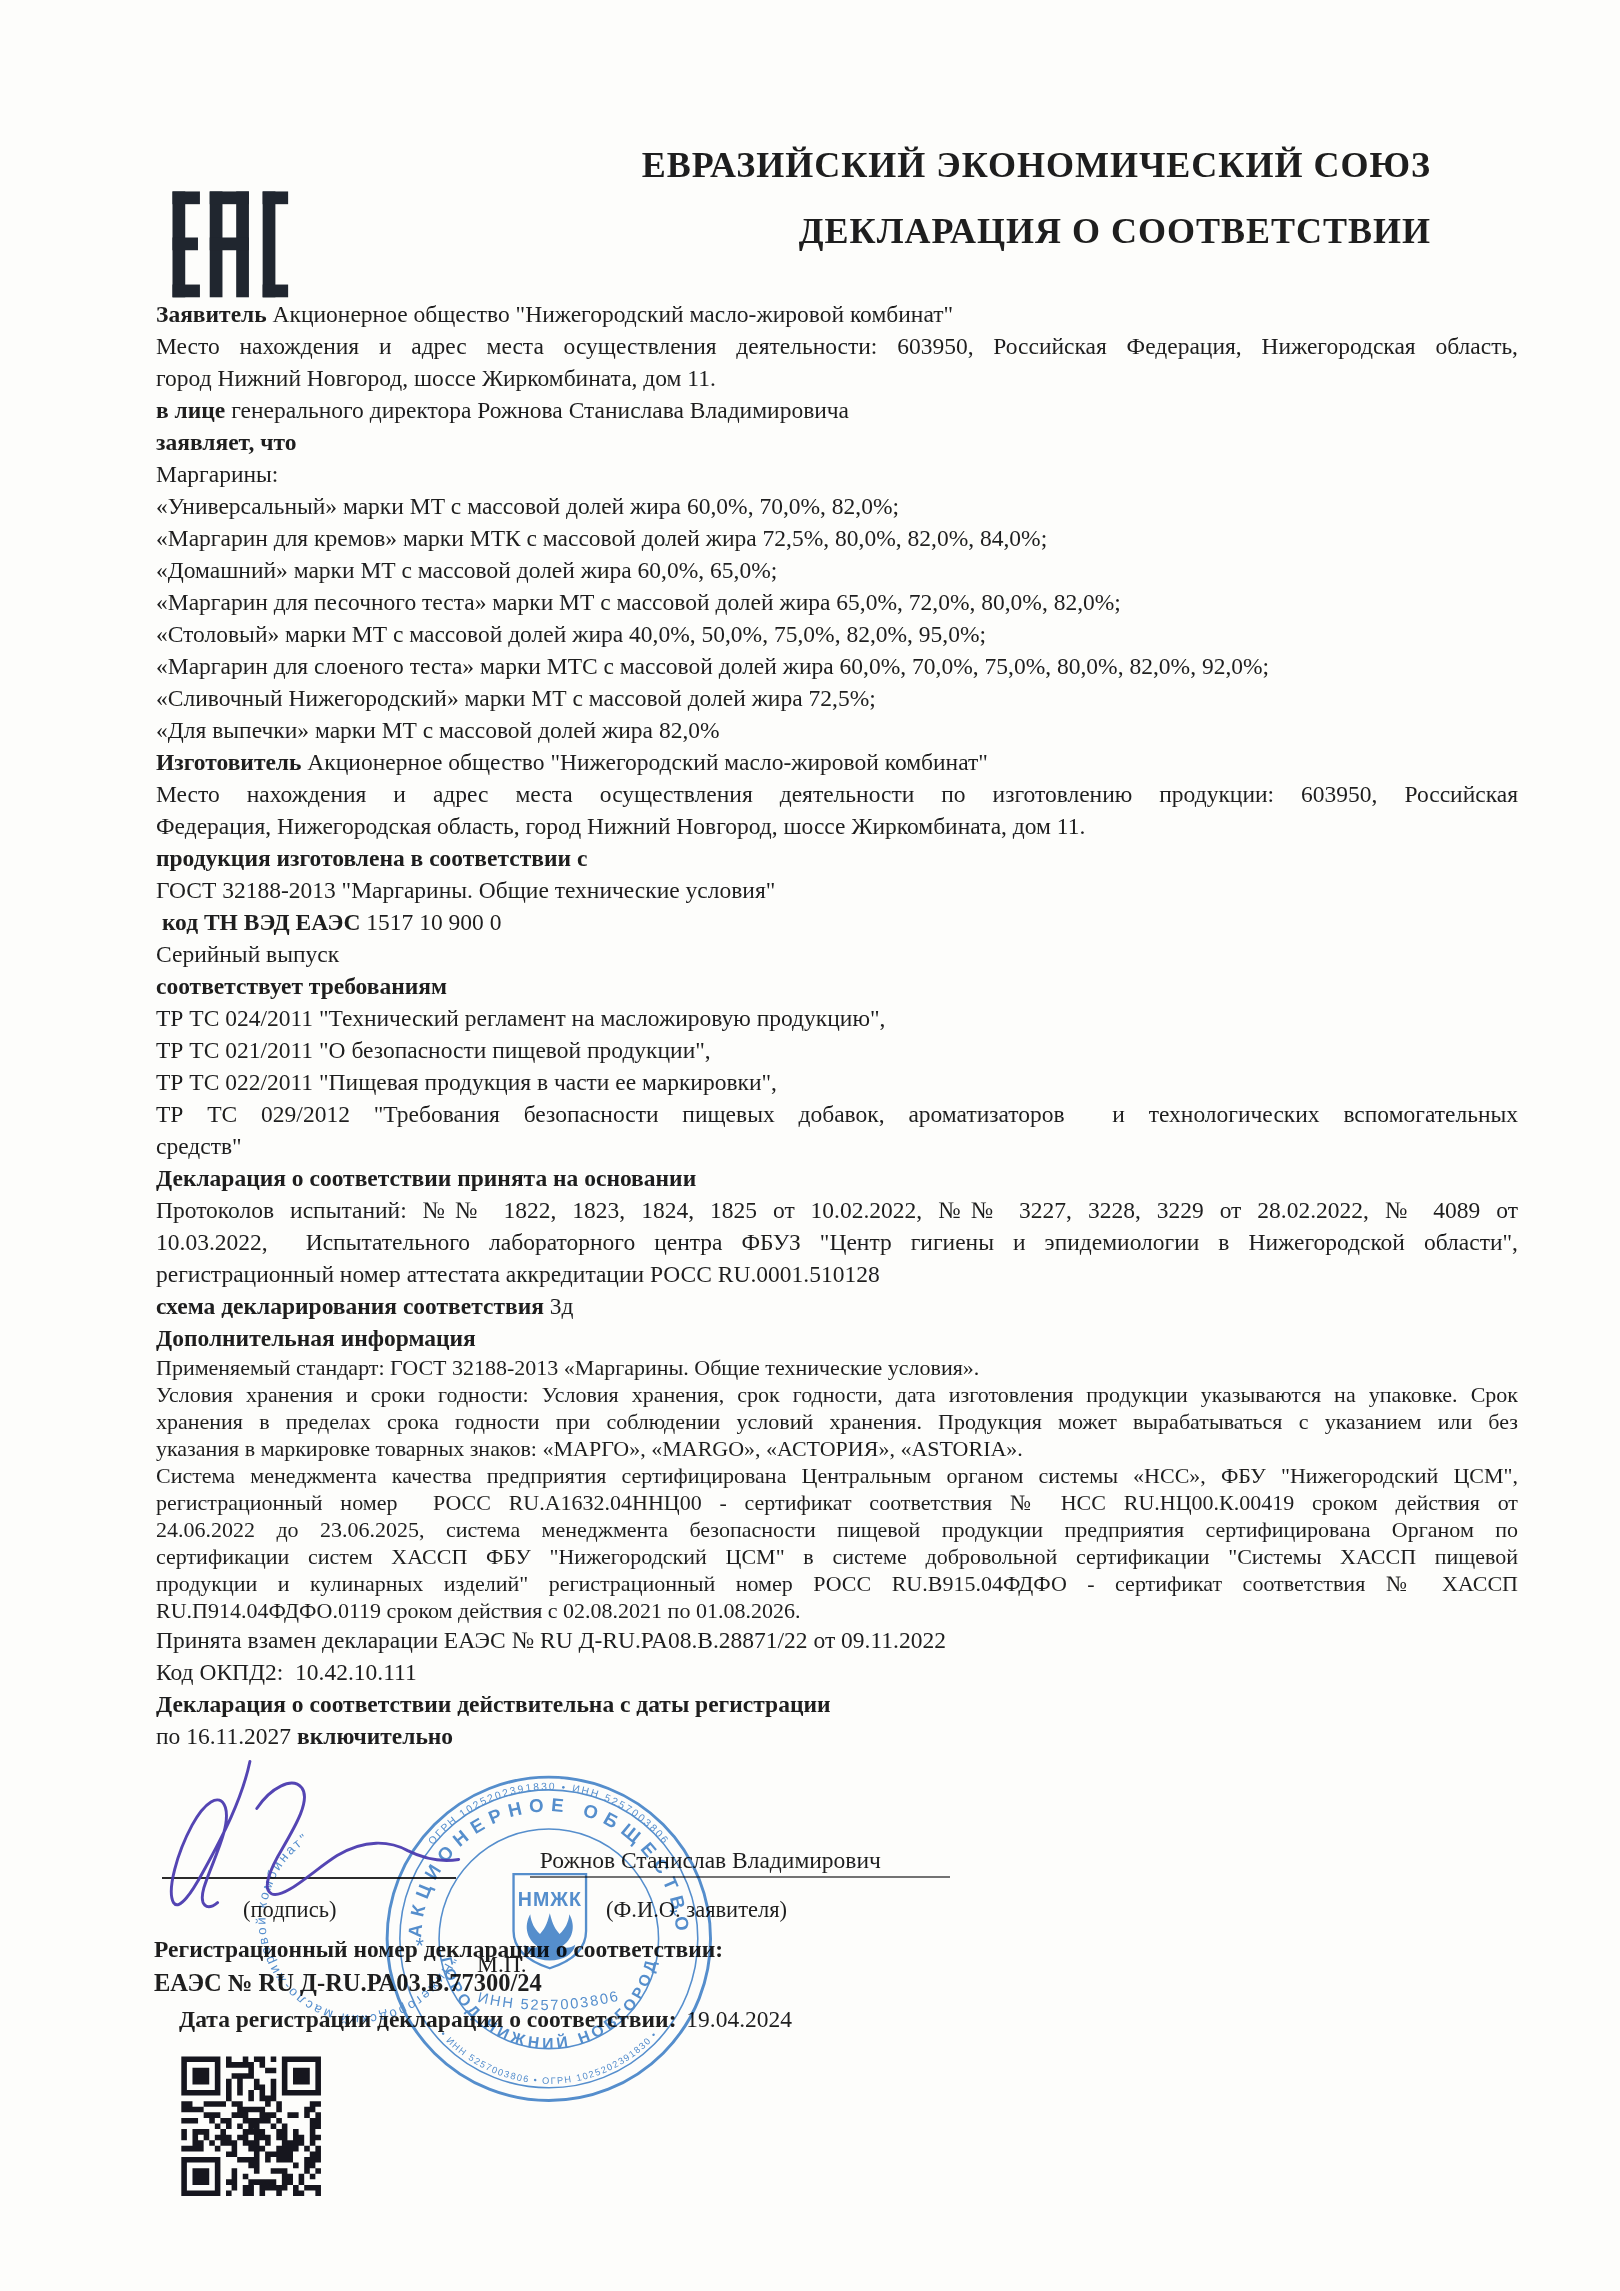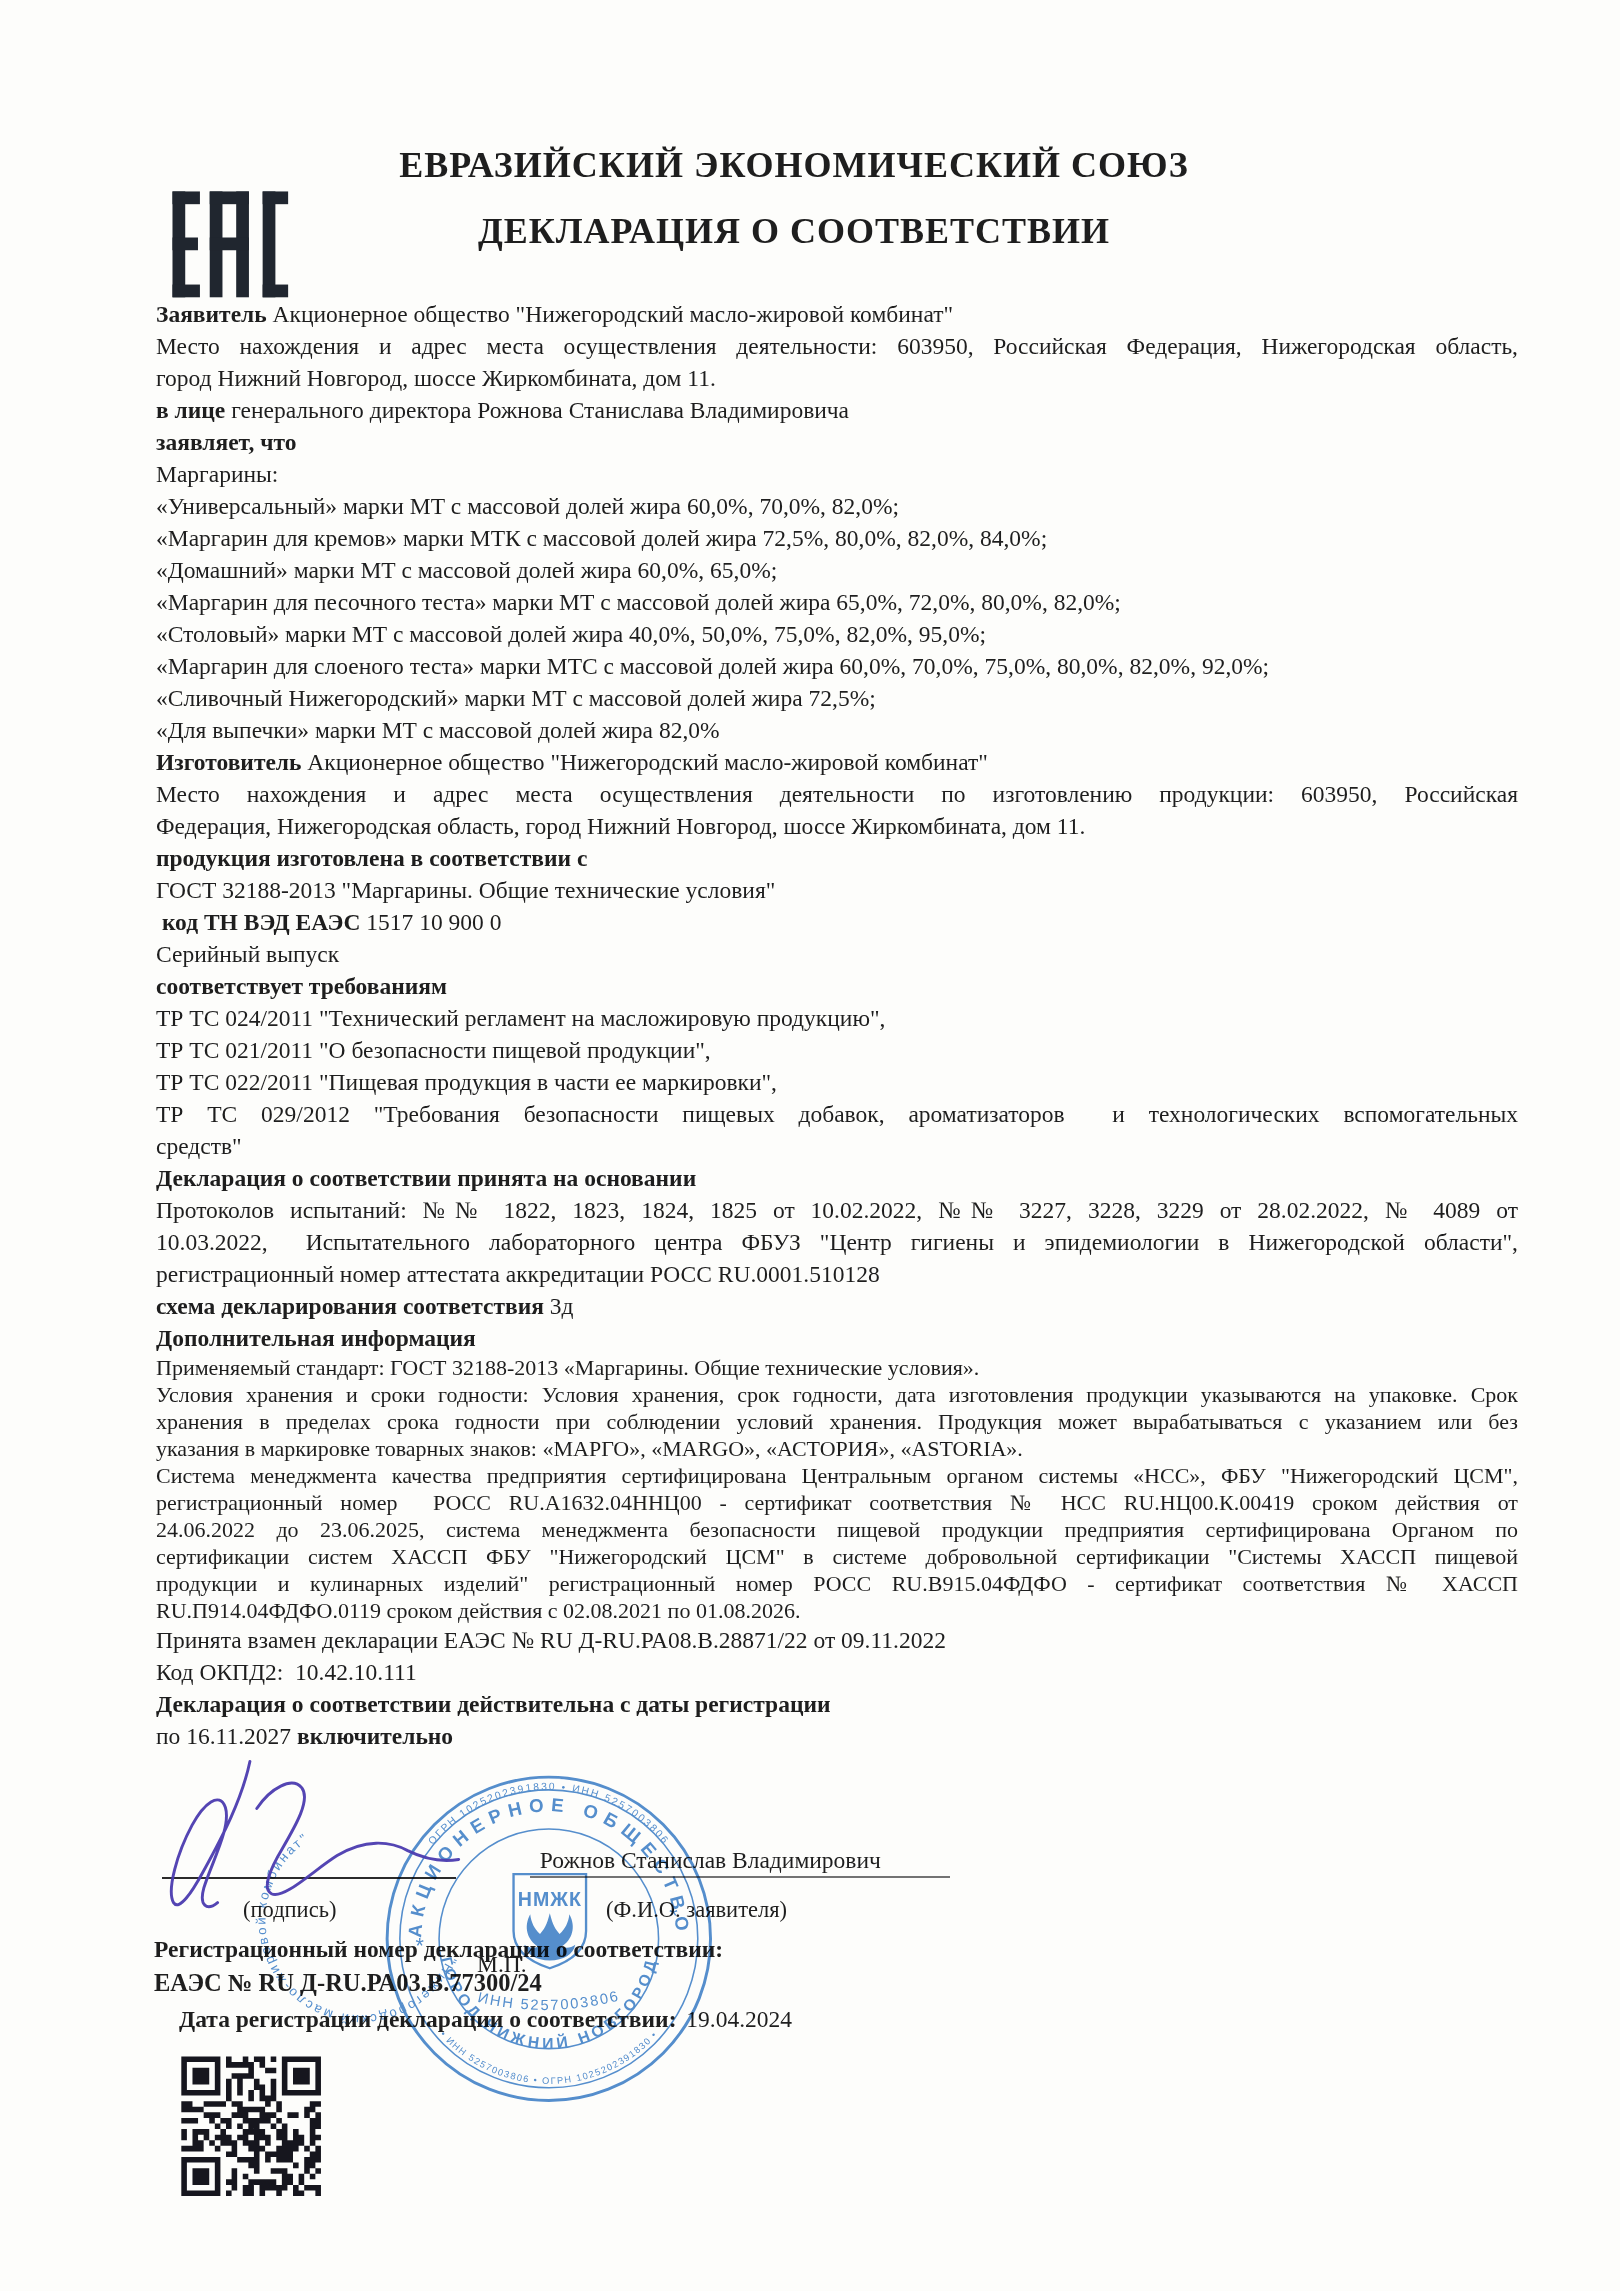--- a/index.html
+++ b/index.html
@@ -1,21 +1,21 @@
 <!DOCTYPE html>
 <html><head>
 <meta charset="utf-8">
 <style>
   html,body { margin:0; padding:0; background:#888; }
   .page {
     position:relative; width:1620px; height:2292px;
     background:#fdfdfb; overflow:hidden;
     font-family:"Liberation Serif", serif; color:#1e1e1e;
   }
-  .titles { position:absolute; left:157px; top:147px; width:1274px; text-align:center; }
+  .titles { position:absolute; left:157px; top:147px; width:1274px; text-align:right; }
   .t1 { font-size:36px; font-weight:bold; letter-spacing:1px; line-height:1; }
   .t2 { font-size:36px; font-weight:bold; letter-spacing:1px; line-height:1; margin-top:30px; }
   .docbody { position:absolute; left:156px; top:298px; width:1362px; }
   .line { font-size:23.5px; line-height:32px; white-space:pre-wrap; }
   .line.small { font-size:22px; line-height:27px; }
   .line.j { text-align:justify; text-align-last:justify; }
   .b { font-weight:bold; }
   .abs { position:absolute; }
   .sigline { border-top:2px solid #2b2b2b; height:0; }
   .fio-line { border-bottom:2px solid #737373; }

